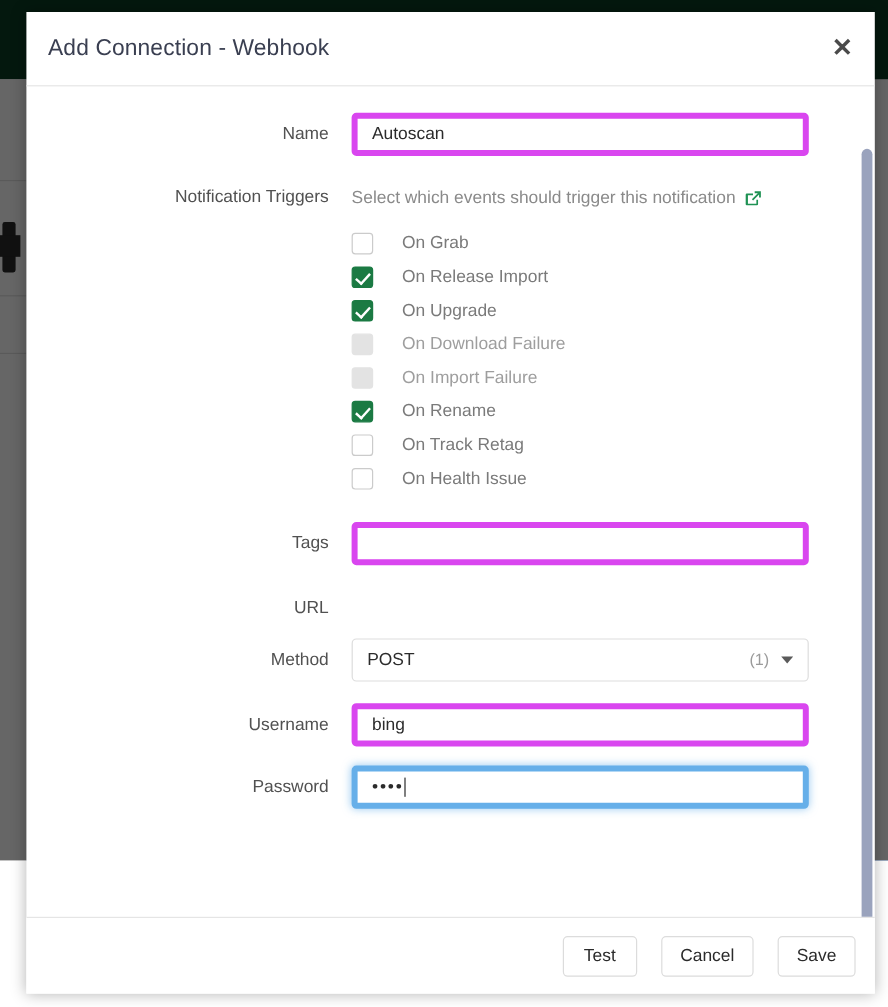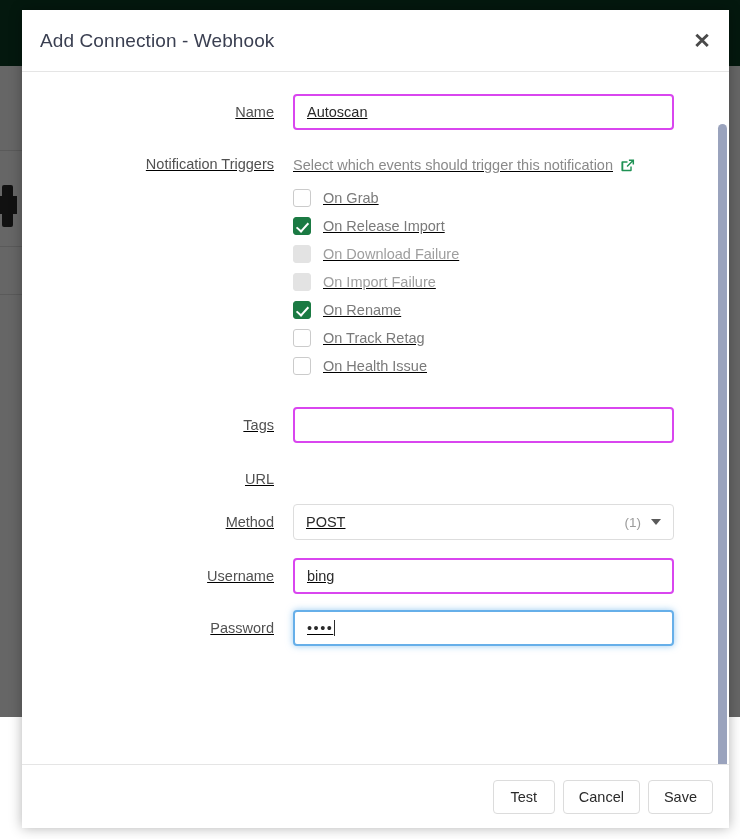--- a/index.html
+++ b/index.html
@@ -78,21 +78,21 @@
   .scroll-thumb {
     position: absolute;
     right: 1px;
     top: 52px;
     width: 9px;
     height: 708px;
     border-radius: 5px;
     background: #9aa3bd;
   }
 
-  .form { padding: 0 38px 0 0; text-decoration: underline; }
+  .form { padding: 0 38px 0 0; }
 
   .row {
     display: flex;
     align-items: flex-start;
     margin-bottom: 16px;
   }
   .row-label {
     width: 271px;
     min-width: 271px;
     text-align: right;
@@ -100,21 +100,21 @@
     padding-top: 9px;
     font-size: 14.5px;
     color: #515151;
     line-height: 18px;
   }
   .row-field { flex: 1; min-width: 0; }
 
   .input {
     width: 381px;
     height: 36px;
-    border: 2px solid #d946ef;
+    border: 5px solid #d946ef;
     border-radius: 4px;
     padding: 0 12px;
     font-size: 14.5px;
     color: #2b2b2b;
     background: #ffffff;
     font-family: "Liberation Sans", sans-serif;
     outline: none;
     display: block;
   }
   .input::placeholder { color: #b6b6b6; }
@@ -142,22 +142,23 @@
   .ext-link {
     display: inline-flex;
     cursor: pointer;
     line-height: 0;
   }
 
   
   .checklist { margin-top: 13px; }
   .check-row {
     display: flex;
+    align-items: center;
     height: 28px;
-    gap: 12px;
+    gap: 24px;
   }
   .cbox {
     width: 18px; height: 18px;
     min-width: 18px;
     border-radius: 3px;
     border: 1px solid #cbcbcb;
     background: #ffffff;
     position: relative;
     cursor: pointer;
   }
@@ -219,21 +220,21 @@
   }
 
   
   .modal-footer {
     height: 64px; min-height: 64px;
     border-top: 1px solid #e5e5e5;
     display: flex;
     align-items: center;
     justify-content: flex-end;
     padding-right: 16px;
-    gap: 8px;
+    gap: 20px;
     background: #ffffff;
   }
   .btn {
     min-width: 62px;
     height: 34px;
     padding: 0 15px;
     border: 1px solid #dcdcdc;
     border-radius: 4px;
     background: #ffffff;
     font-size: 14.5px;
@@ -305,20 +306,24 @@
               <div class="check-row">
                 <span class="cbox"></span>
                 <span class="check-label">On Grab</span>
               </div>
 
               <div class="check-row">
                 <span class="cbox checked"></span>
                 <span class="check-label">On Release Import</span>
               </div>
 
+              <div class="check-row">
+                <span class="cbox checked"></span>
+                <span class="check-label">On Upgrade</span>
+              </div>
 
               <div class="check-row">
                 <span class="cbox disabled"></span>
                 <span class="check-label dim">On Download Failure</span>
               </div>
 
               <div class="check-row">
                 <span class="cbox disabled"></span>
                 <span class="check-label dim">On Import Failure</span>
               </div>

